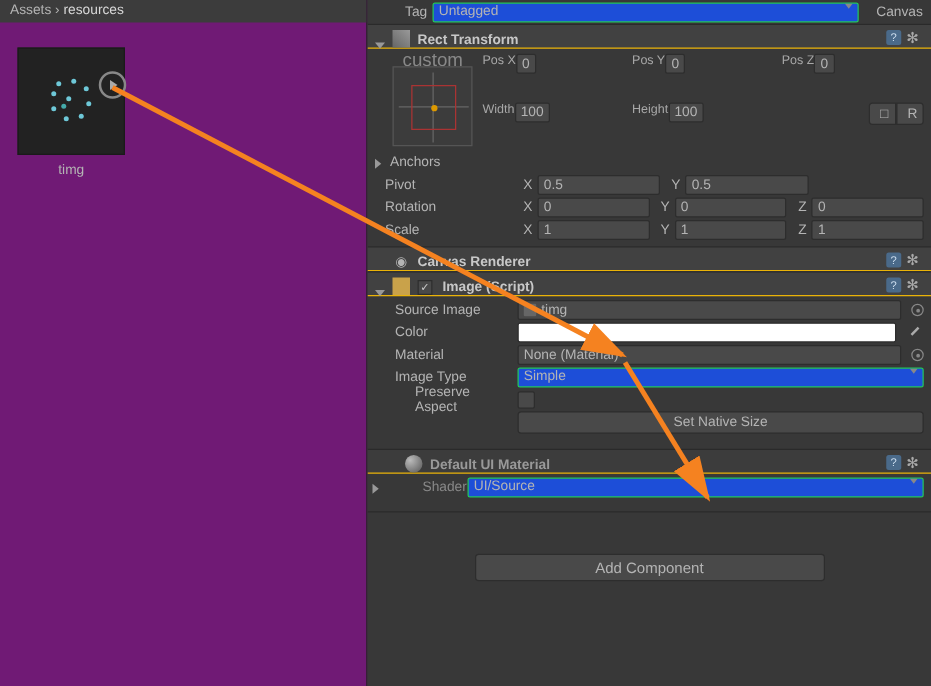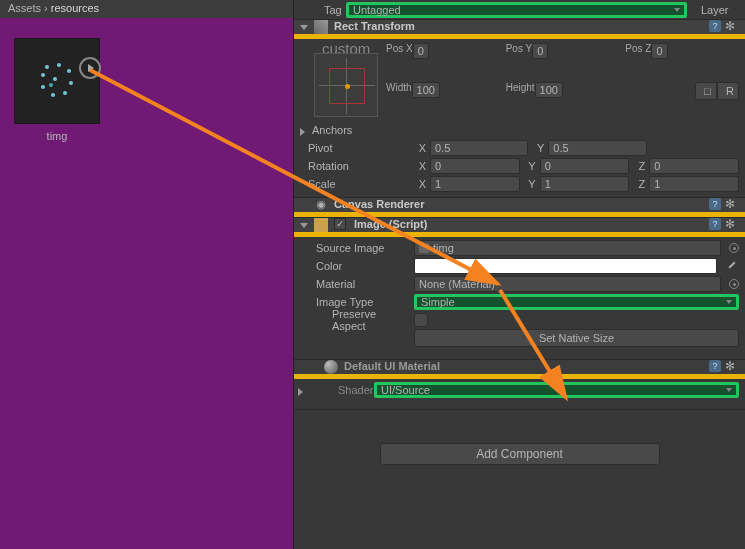--- a/index.html
+++ b/index.html
@@ -10,23 +10,23 @@
 .assets-area{padding:20px 14px}
 .asset-thumb{width:86px;height:86px;background:#222;border:1px solid #1a1a1a;position:relative;display:flex;align-items:center;justify-content:center}
 .sprite-swirl{width:40px;height:40px;position:relative}
 .dot{position:absolute;width:4px;height:4px;background:#6ec8d8;border-radius:50%}
 .play-circle{position:absolute;right:-2px;top:18px;width:22px;height:22px;border:2px solid #888;border-radius:50%;display:flex;align-items:center;justify-content:center}
 .play-circle::after{content:"";border-left:6px solid #aaa;border-top:4px solid transparent;border-bottom:4px solid transparent;margin-left:2px}
 .asset-label{text-align:center;margin-top:6px;font-size:11px}
 .right-panel{flex:1;background:#383838;overflow:hidden}
 .row{display:flex;align-items:center;height:18px;padding:0 8px;margin-bottom:1px}
 .label{width:48px;color:#b4b4b4}
-.field{flex:1;background:#14532d;border:3px solid #22c55e;height:16px;padding:0 4px;color:#b4b4b4;display:flex;align-items:center;justify-content:space-between;border-radius:2px}
+.field{flex:1;background:#1d4ed8;border:1px solid #22c55e;height:16px;padding:0 4px;color:#b4b4b4;display:flex;align-items:flex-start;justify-content:space-between;border-radius:2px}
 .dropdown-arrow::after{content:"";border-top:4px solid #888;border-left:3px solid transparent;border-right:3px solid transparent;display:inline-block}
-.section-header{display:flex;align-items:flex-start;height:20px;background:#414141;padding:0 6px;gap:6px;border-top:1px solid #2a2a2a;border-bottom:5px solid #eab308;position:relative}
+.section-header{display:flex;align-items:flex-end;height:20px;background:#414141;padding:0 6px;gap:6px;border-top:1px solid #2a2a2a;border-bottom:1px solid #eab308;position:relative}
 .section-header.sub{background:#3c3c3c}
 .foldout{width:8px;height:8px;display:inline-block}
 .foldout.open::before{content:"";border-top:5px solid #999;border-left:4px solid transparent;border-right:4px solid transparent;display:inline-block}
 .foldout.closed::before{content:"";border-left:5px solid #999;border-top:4px solid transparent;border-bottom:4px solid transparent;display:inline-block}
 .comp-icon{width:14px;height:14px;background:#555;display:inline-block}
 .section-title{font-weight:bold;color:#c8c8c8}
 .icon-right{position:absolute;right:6px;display:flex;gap:4px}
 .gear-icon{width:14px;height:14px;position:relative}
 .gear-icon::before{content:"✻";font-size:12px;color:#aaa;position:absolute;top:-1px}
 .help-icon{width:12px;height:12px;background:#4a6a8a;border-radius:2px;font-size:9px;text-align:center;line-height:12px;color:#cde}
@@ -99,21 +99,21 @@
   </div>
 
   <div class="right-panel">
 
     <div class="row" style="gap:6px;padding-top:2px">
       <span class="label" style="width:38px;padding-left:22px">Tag</span>
       <div class="field dropdown-arrow" style="flex:1">
           <span>Untagged</span>
           <span></span>
         </div>
-      <span style="width:44px;padding-left:8px">Layer</span>
+      <span style="width:44px;padding-left:8px">Canvas</span>
     </div>
 
     <div class="section-header">
       <span class="foldout open"></span>
       <span class="comp-icon" style="background:linear-gradient(45deg,#666,#999)"></span>
       <span class="section-title">Rect Transform</span>
       <span class="icon-right">
           <span class="help-icon">?</span>
           <span class="gear-icon"></span>
         </span>

